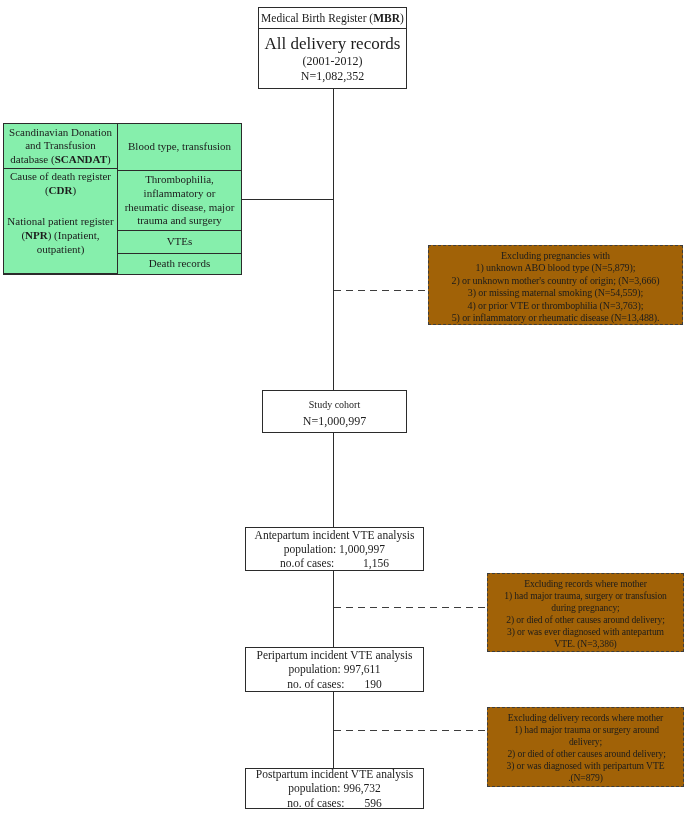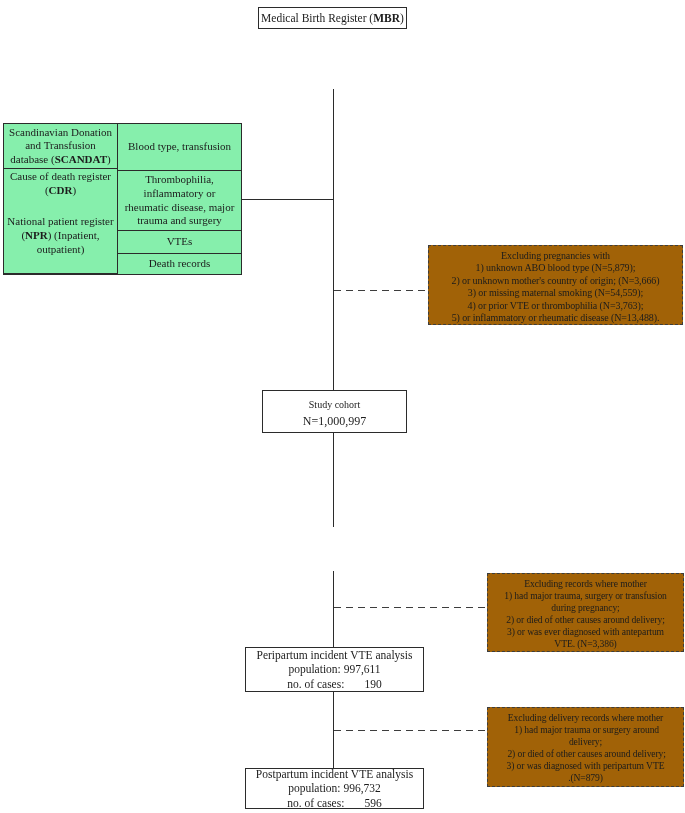--- a/index.html
+++ b/index.html
@@ -48,20 +48,25 @@
   <div class="sline" style="left:333px;top:692px;width:1px;height:76px;"></div>
   <div class="sline" style="left:242px;top:199px;width:92px;height:1px;"></div>
   <div class="dline" style="left:334px;top:290px;width:94px;"></div>
   <div class="dline" style="left:334px;top:607px;width:153px;"></div>
   <div class="dline" style="left:334px;top:730px;width:153px;"></div>
 
   <div class="box t-mbr" style="left:258px;top:7px;width:149px;height:22px;">
     <div><span>Medical Birth Register (</span><b>MBR</b><span>)</span></div>
   </div>
 
+  <div class="box" style="left:258px;top:28px;width:149px;height:61px;">
+    <div class="t-big">All delivery records</div>
+    <div class="t-mid">(2001-2012)</div>
+    <div class="t-mid">N=1,082,352</div>
+  </div>
 
   <div class="regtable">
     <div class="colL">
       <div class="cell bb" style="height:47px;">
         <div><span>Scandinavian Donation and Transfusion database (</span><b>SCANDAT</b><span>)</span></div>
       </div>
       <div class="cell" style="flex:1;">
         <div><span>Cause of death register (</span><b>CDR</b><span>)</span></div>
       </div>
       <div class="cell bb" style="height:78px;">
@@ -83,20 +88,25 @@
     <div class="dash-line">3) or missing maternal smoking (N=54,559);</div>
     <div class="dash-line">4) or prior VTE or thrombophilia (N=3,763);</div>
     <div class="dash-line">5) or inflammatory or rheumatic disease (N=13,488).</div>
   </div>
 
   <div class="box" style="left:262px;top:390px;width:145px;height:43px;">
     <div class="t-cohort">Study cohort</div>
     <div class="t-mid">N=1,000,997</div>
   </div>
 
+  <div class="box" style="left:245px;top:527px;width:179px;height:44px;">
+    <div class="t-row">Antepartum incident VTE analysis</div>
+    <div class="t-row">population: 1,000,997</div>
+    <div class="t-row">no.of cases:&nbsp;&nbsp;&nbsp;&nbsp;&nbsp;&nbsp;&nbsp;&nbsp;&nbsp;&nbsp;1,156</div>
+  </div>
 
   <div class="dashedbox" style="left:487px;top:573px;width:197px;height:79px;font-size:9.6px;line-height:12px;">
     <div class="dash-line">Excluding records where mother</div>
     <div class="dash-line">1) had major trauma, surgery or transfusion</div>
     <div class="dash-line">during pregnancy;</div>
     <div class="dash-line">2) or died of other causes around delivery;</div>
     <div class="dash-line">3) or was ever diagnosed with antepartum</div>
     <div class="dash-line">VTE. (N=3,386)</div>
   </div>
 

